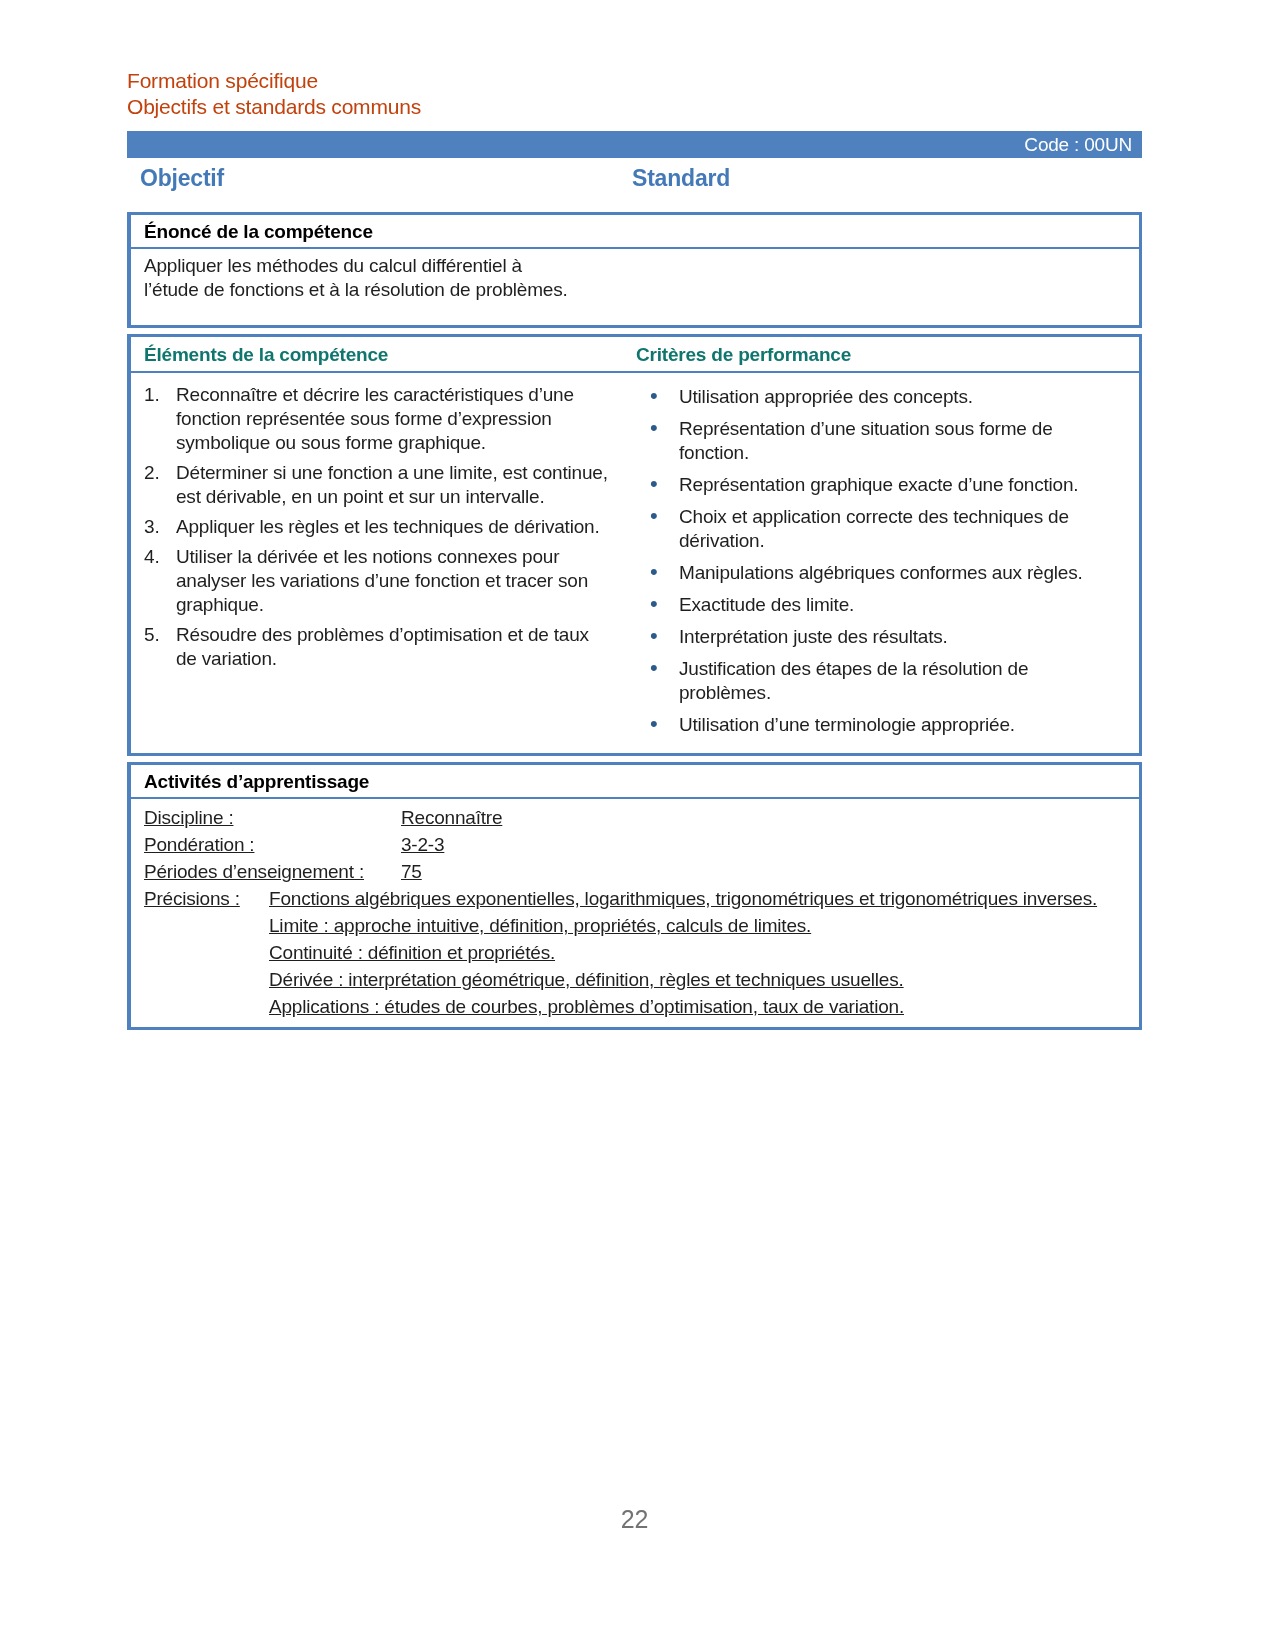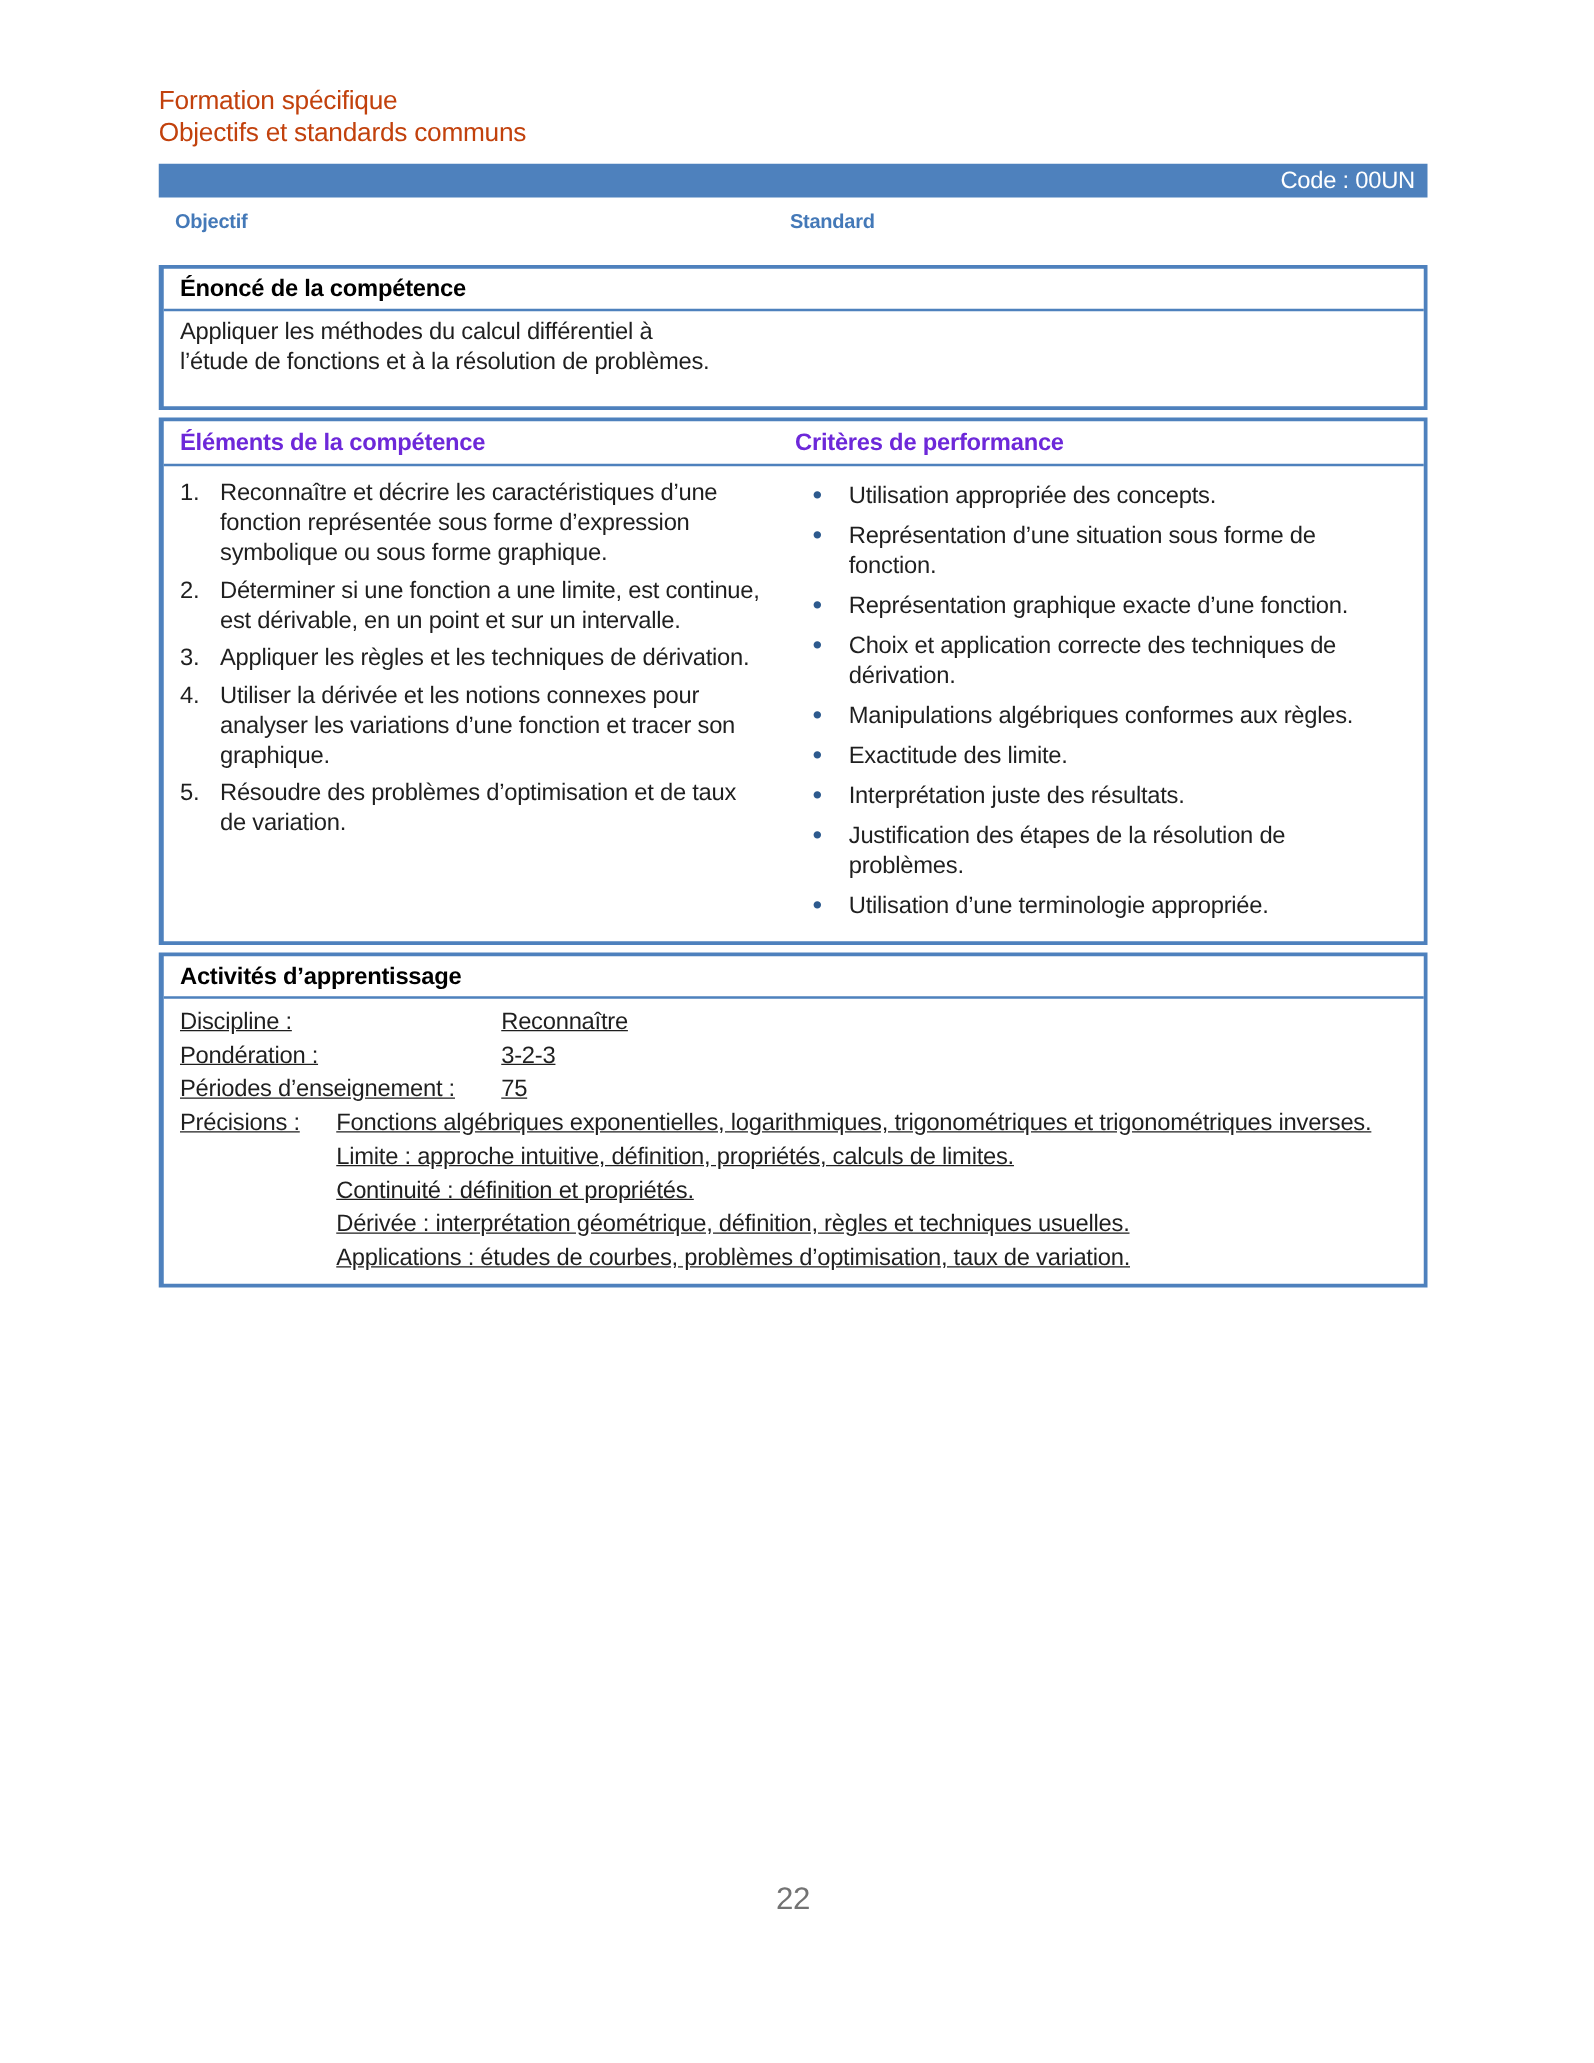--- a/index.html
+++ b/index.html
@@ -45,21 +45,21 @@
   }
 
   
   .col-headings {
     display: grid;
     grid-template-columns: 492px 1fr;
     margin-top: 5px;
   }
   .col-headings .col-h {
     color: #4479b8;
-    font-size: 16px;
+    font-size: 23px;
     font-weight: 700;
     padding-left: 13px;
     line-height: 30px;
   }
 
   
   .tbox {
     border: 3px solid #4e81bd;
     border-left-width: 4px;
     background: #ffffff;
@@ -82,21 +82,21 @@
   .comp-head {
     display: grid;
     grid-template-columns: 492px 1fr;
     border-bottom: 2px solid #4e81bd;
   }
   .comp-head .ch {
     font-weight: 700;
     font-size: 19px;
     padding: 5px 0 4px 13px;
     line-height: 25px;
-    color: #6d28d9;
+    color: #0f766e;
   }
   .comp-body {
     display: grid;
     grid-template-columns: 492px 1fr;
     padding: 4px 0 16px 0;
   }
   ol.elements {
     list-style: none;
     counter-reset: item;
     padding-left: 13px;

